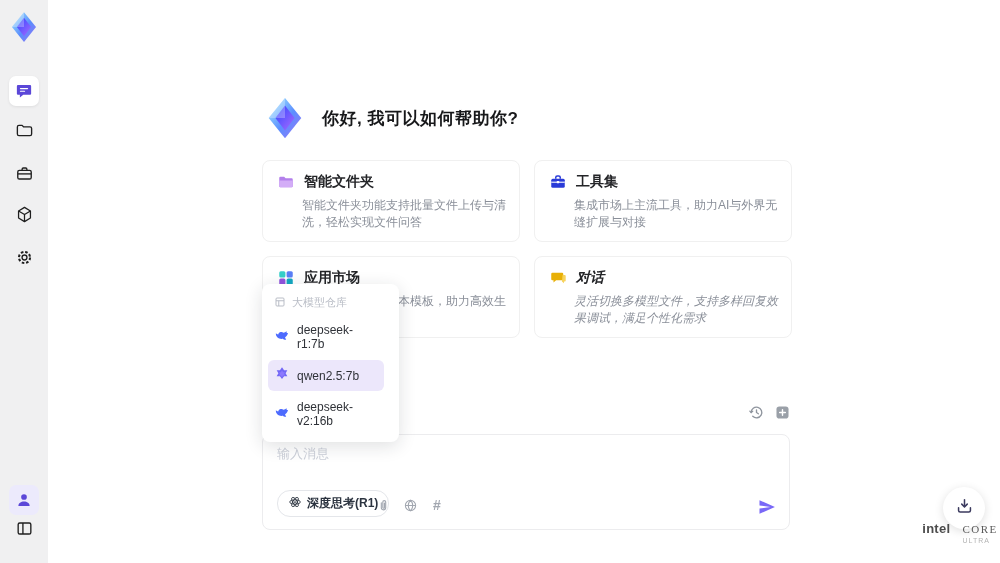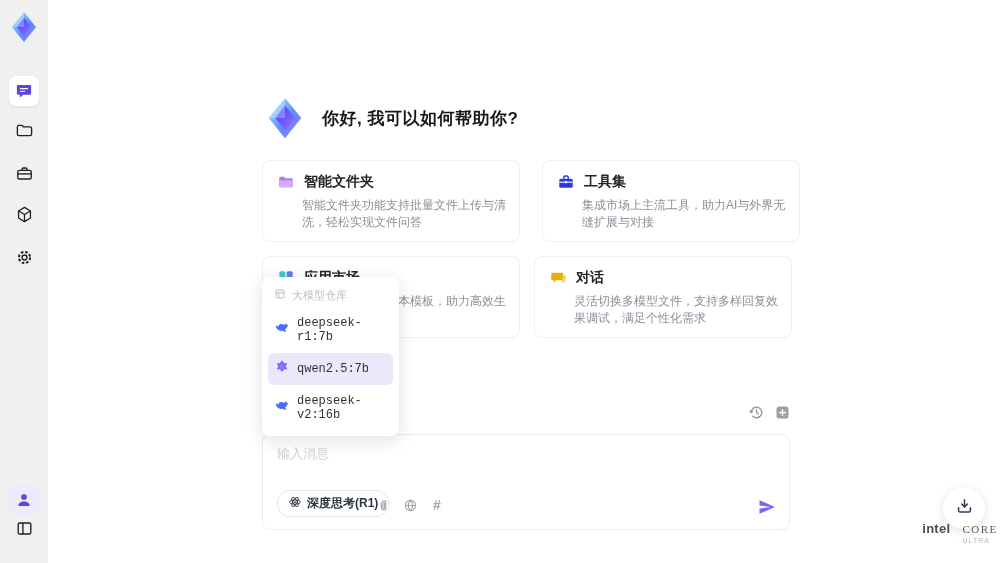--- a/index.html
+++ b/index.html
@@ -20,26 +20,26 @@
   .hero-logo { width:46px; height:46px; }
   .hero-text { margin-left:14px; font-size:17px; font-weight:700; color:#17181a; letter-spacing:.5px; }
 
   
   .card { position:absolute; width:258px; height:82px; background:#fff; border:1px solid #f0f0f0; border-radius:8px; padding:12px 14px 26px 14px; cursor:pointer; }
   .card-head { display:flex; align-items:center; }
   .card-icon { width:18px; height:18px; margin-right:9px; flex:0 0 18px; }
   .card-title { font-size:14px; font-weight:700; color:#242528; }
   .card-desc { margin-top:6px; margin-left:25px; font-size:12px; line-height:17px; color:#8a8f99; width:215px; }
   .card1 { left:262px; top:160px; }
-  .card2 { left:534px; top:160px;margin-left:8px; }
+  .card2 { left:534px; top:160px; }
   .card3 { left:262px; top:256px; }
-  .card4 { left:534px; top:256px; }
-
-  
-  .dropdown { position:absolute; left:262px; top:277px; width:137px; background:#fff; border-radius:8px; box-shadow:0 4px 18px rgba(31,35,41,.14); padding:6px 6px 8px 6px; z-index:5;font-family:Liberation Mono, monospace; }
+  .card4 { left:534px; top:256px;font-style:italic; }
+
+  
+  .dropdown { position:absolute; left:262px; top:284px; width:137px; background:#fff; border-radius:8px; box-shadow:0 4px 18px rgba(31,35,41,.14); padding:6px 15px 8px 6px; z-index:5; }
   .dd-header { display:flex; align-items:center; gap:6px; padding:5px 6px 4px 6px; font-size:11px; color:#b9bdc6; cursor:pointer; }
   .dd-item { display:flex; align-items:center; gap:7px; padding:6px 6px; margin-top:3px; border-radius:6px; font-size:12px; color:#2f3238; cursor:pointer; }
   .dd-item.selected { background:#ece7fb; }
   .dd-item svg { flex:0 0 16px; }
 
   
   .model-pill { position:absolute; left:262px; top:400px; height:25px; background:#f1f2f4; border-radius:6px; display:flex; align-items:center; padding:0 9px; gap:6px; cursor:pointer; }
   .model-pill .label { font-size:12px; color:#33363c; }
   .row-icons { position:absolute; top:404px; left:748px; display:flex; gap:9px; align-items:center; }
   .row-icons .ric { width:17px; height:17px; cursor:pointer; }

